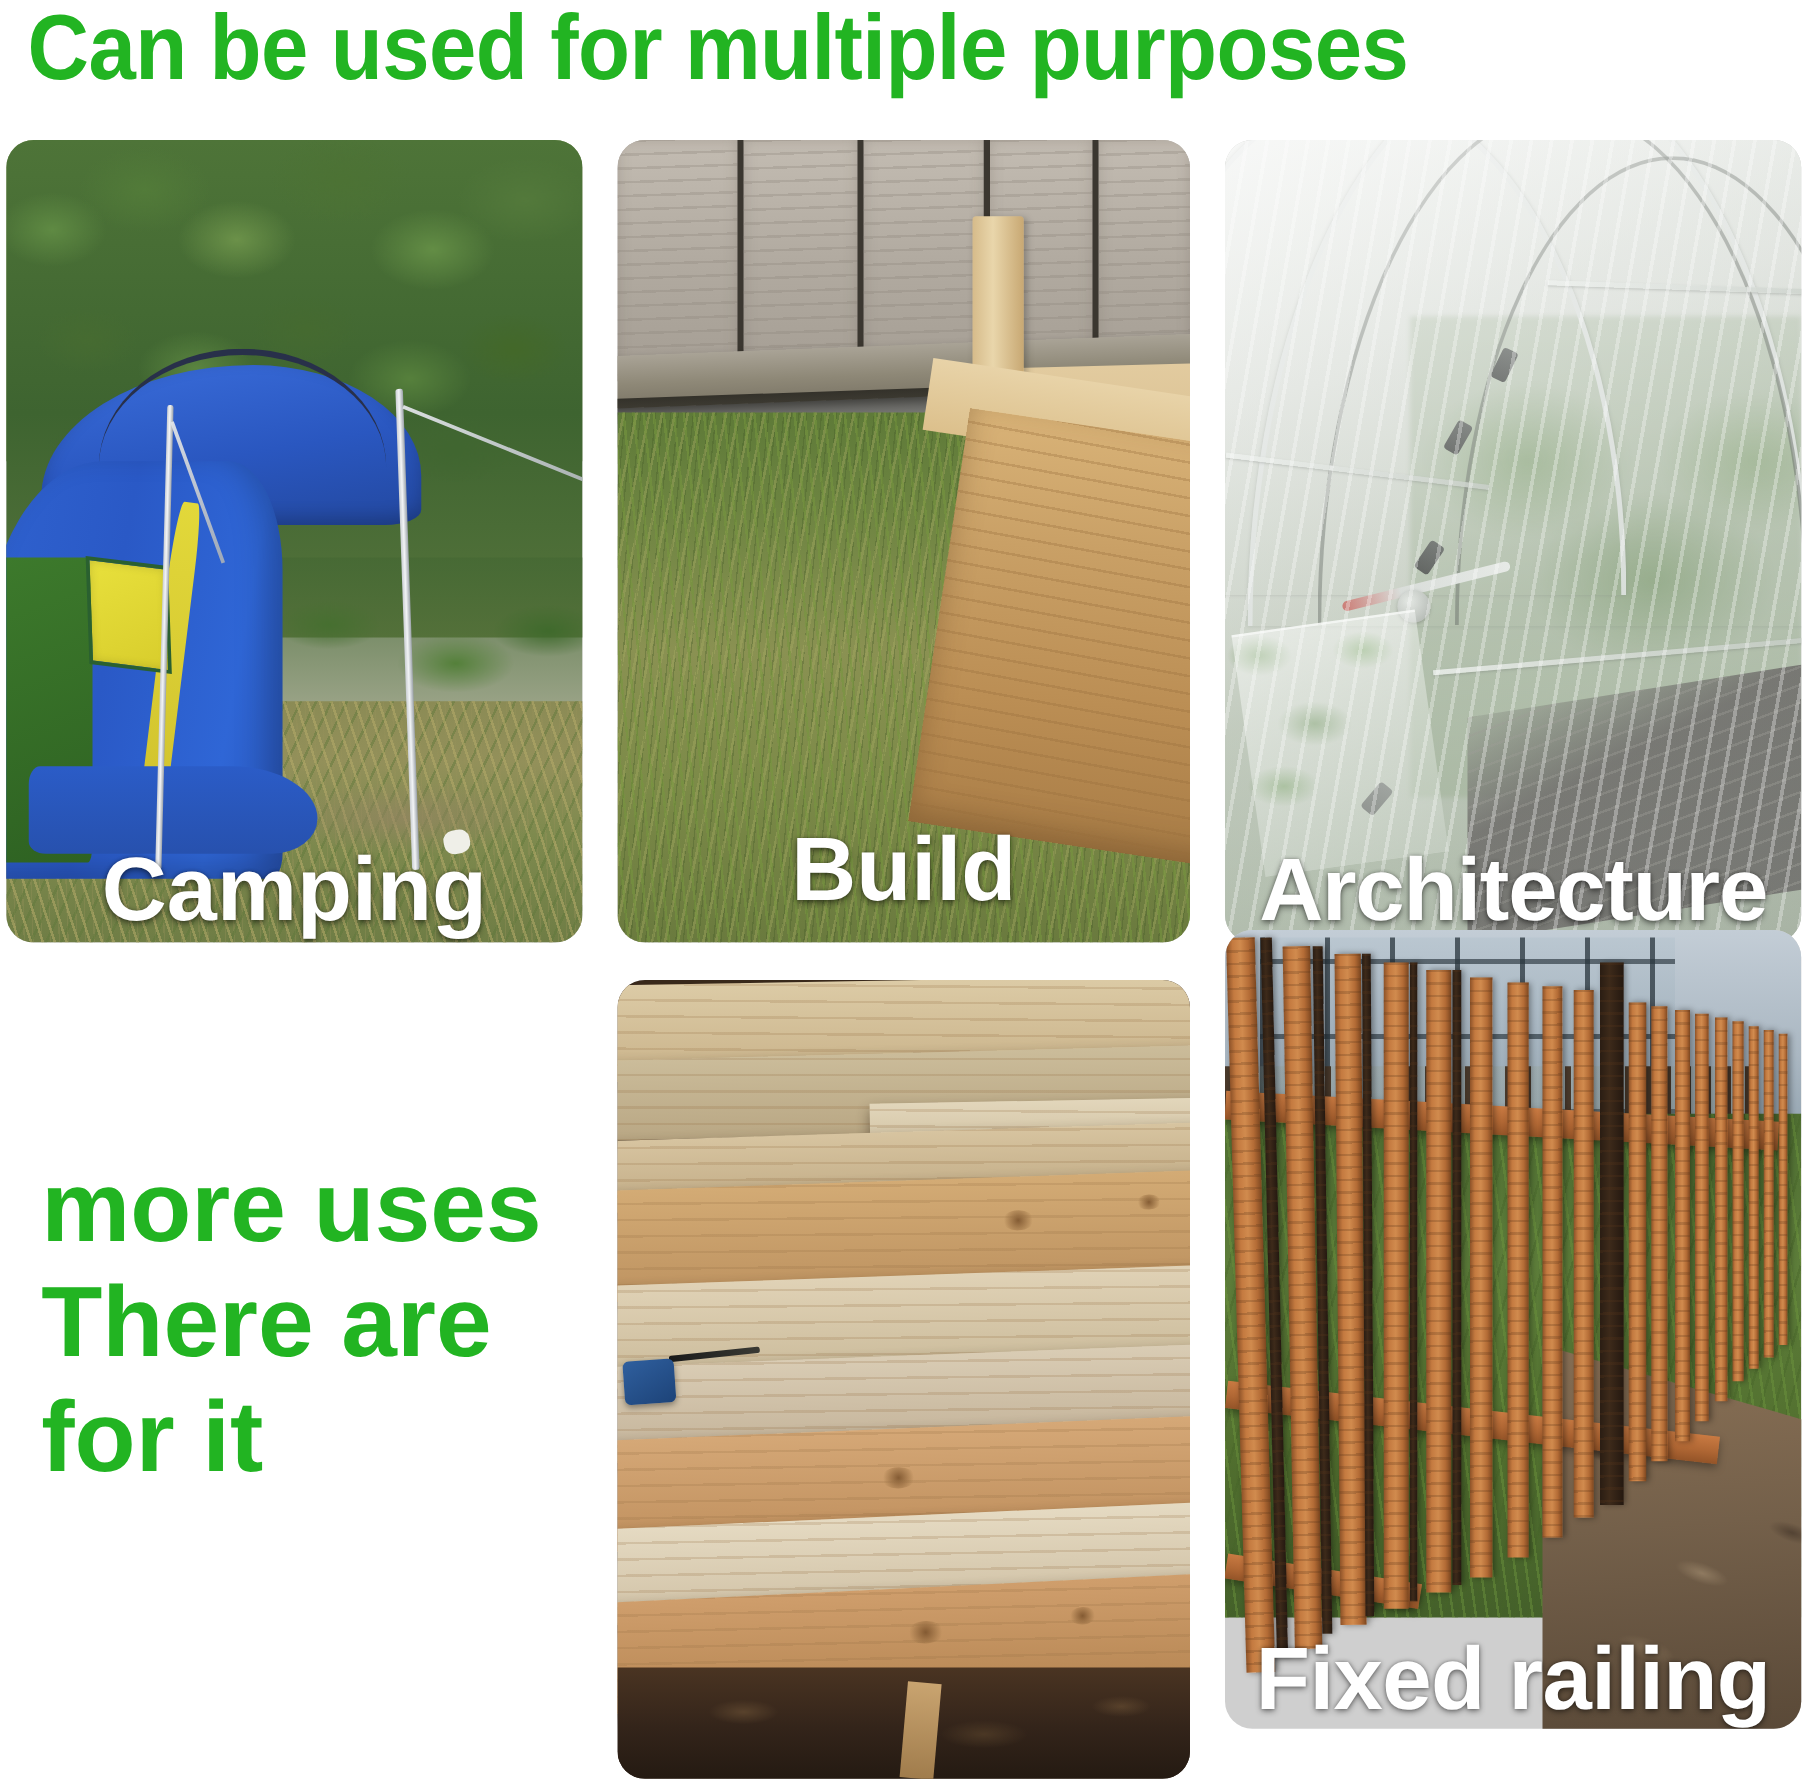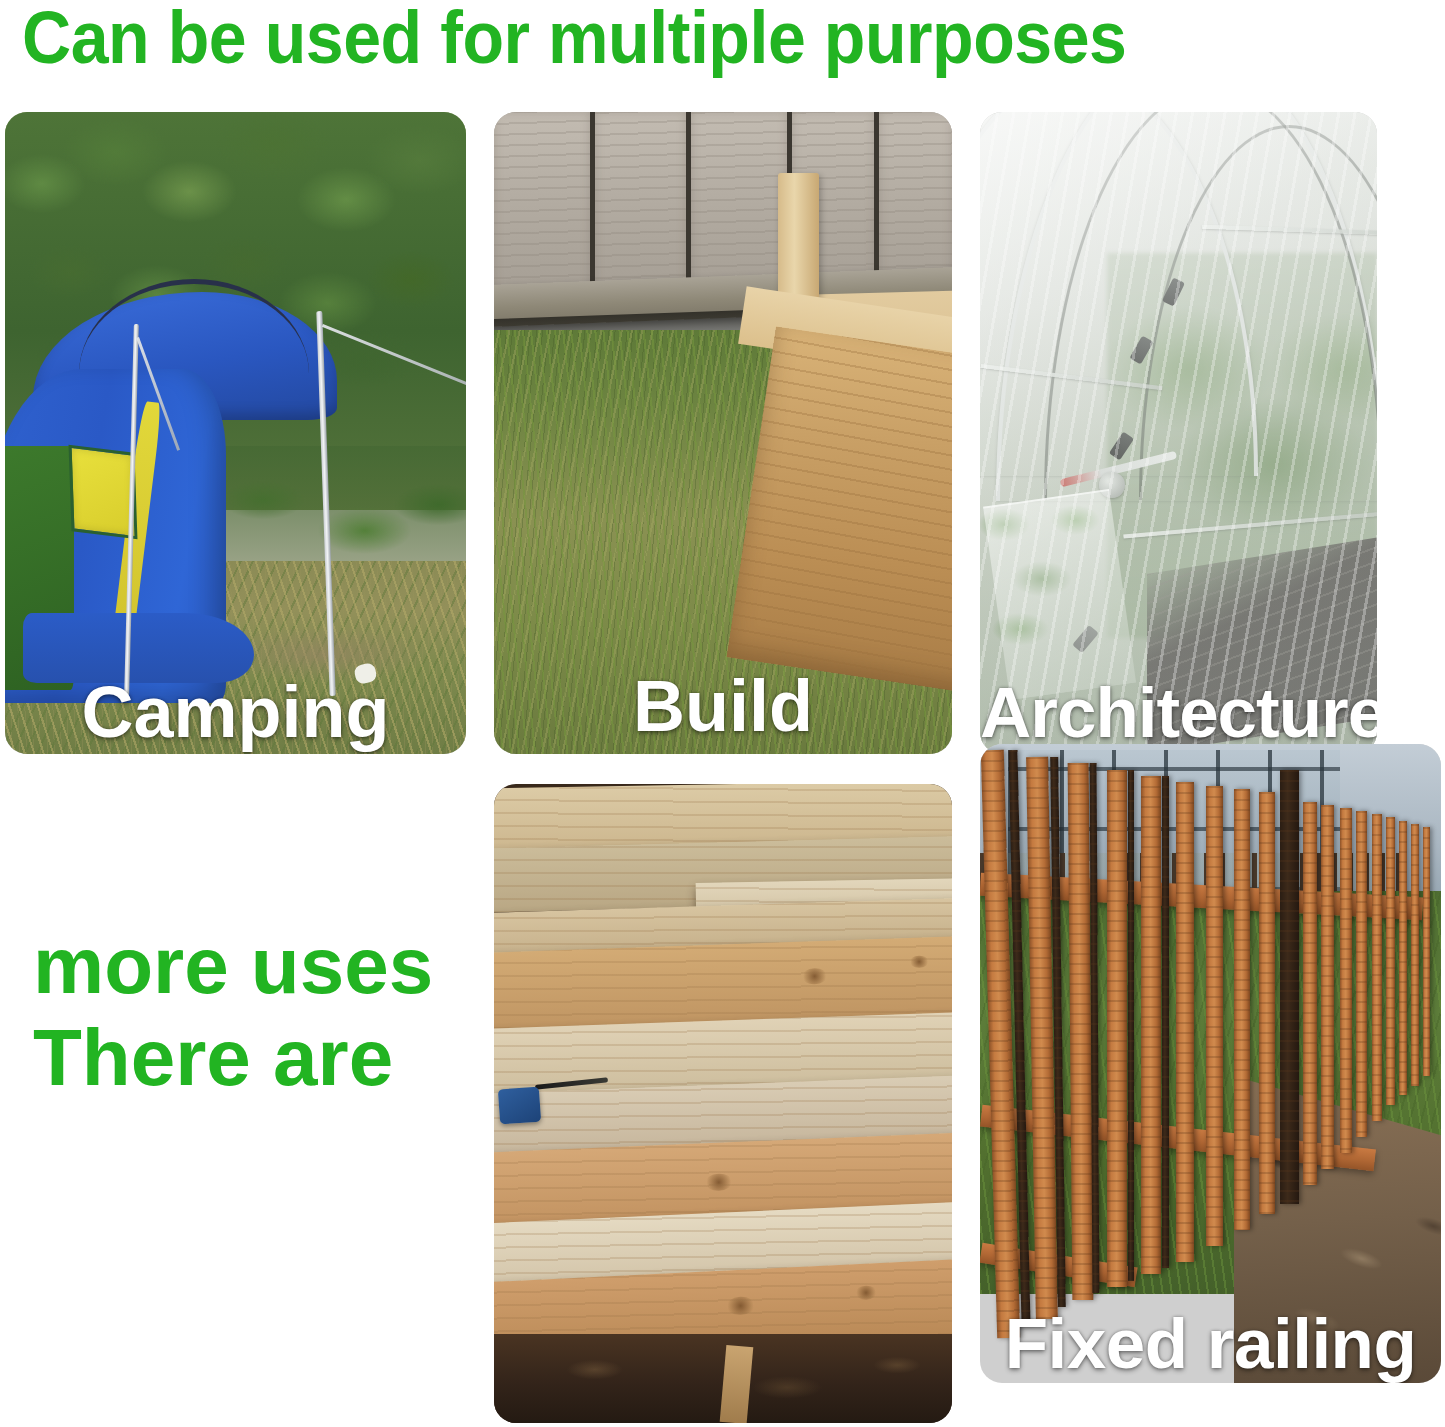--- a/index.html
+++ b/index.html
@@ -67,26 +67,26 @@
     line-height: 1.0;
     text-shadow: 0 2px 5px rgba(0,0,0,0.45), 0 0 3px rgba(0,0,0,0.30);
     white-space: nowrap;
     pointer-events: none;
     margin-top: 36px;
   }
 
   
   #panel-camping      { left: 5px;   top: 112px; width: 461px; height: 642px; }
   #panel-build        { left: 494px; top: 112px; width: 458px; height: 642px; }
-  #panel-architecture { left: 980px; top: 112px; width: 397px; height: 642px; }
+  #panel-architecture { left: 980px; top: 112px; width: 461px; height: 642px; }
   #panel-carpentry    { left: 494px; top: 784px; width: 458px; height: 639px; }
   #panel-railing      { left: 980px; top: 744px; width: 461px; height: 639px; }
 
   #label-camping      { font-size: 72px; bottom: 6px; }
-  #label-build        { font-size: 72px; bottom: 12px; }
+  #label-build        { font-size: 72px; bottom: 22px; }
   #label-architecture { font-size: 71px; bottom: 6px; letter-spacing: -1px; }
   #label-carpentry    { font-size: 72px; bottom: 4px; }
   #label-railing      { font-size: 71px; bottom: 4px; letter-spacing: -0.5px; }
 
   
   .cam-sky {
     position:absolute; left:0; top:0; width:100%; height:40%;
     background: linear-gradient(180deg,#9fb37a 0%, #7d9a5a 40%, #5d8040 100%);
   }
   .cam-forest {
@@ -446,20 +446,21 @@
   }
 </style>
 </head>
 <body>
 
 <div id="main-heading">Can be used for multiple purposes</div>
 
 <div id="more-uses-text">
   <span class="line">more uses</span>
   <span class="line">There are</span>
+  <span class="line">for it</span>
 </div>
 
 <div class="panel" id="panel-camping">
   <div class="scene">
     <div class="cam-sky"></div>
     <div class="cam-forest"></div>
     <div class="cam-shrubs"></div>
     <div class="cam-ground"></div>
     <div class="cam-dirt"></div>
 

